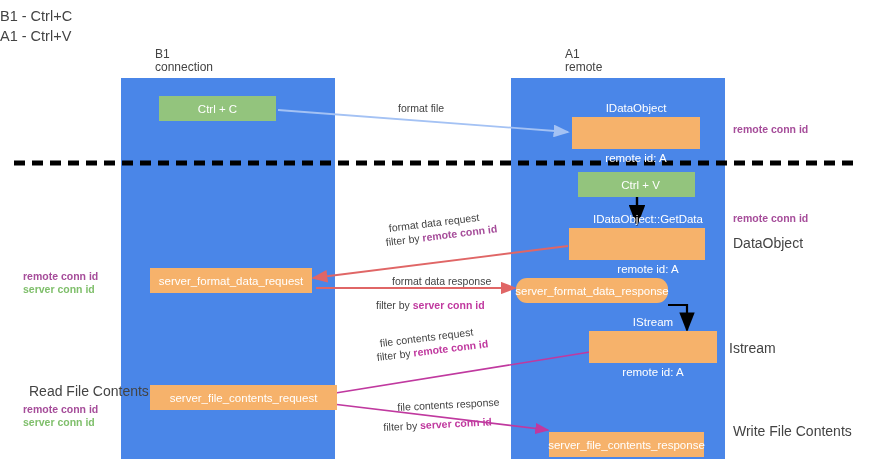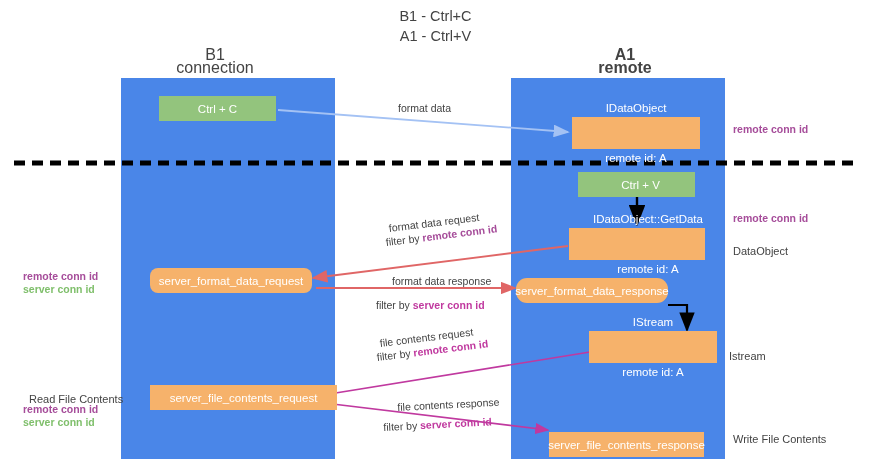--- a/index.html
+++ b/index.html
@@ -5,59 +5,59 @@
   html,body{margin:0;padding:0;}
   body{
     width:871px;height:467px;background:#ffffff;
     font-family:"Liberation Sans","DejaVu Sans",sans-serif;
     position:relative;overflow:hidden;
   }
   #stage{position:absolute;left:0;top:0;width:871px;height:467px;}
   svg.layer{position:absolute;left:0;top:0;width:871px;height:467px;pointer-events:none;}
 
   .lane{position:absolute;background:#4a86e8;}
-  .lane-head{position:absolute;text-align:center;color:#434343;font-size:16px;line-height:13px;}
+  .lane-head{position:absolute;text-align:left;color:#434343;font-size:12px;line-height:13px;}
 
   .title{
-    position:absolute;left:0;top:6px;width:871px;text-align:center;
+    position:absolute;left:0;top:6px;width:871px;
     color:#434343;font-size:14.5px;line-height:20px;
   }
 
   .node{
     position:absolute;box-sizing:border-box;
     display:flex;flex-direction:column;align-items:center;justify-content:center;
     color:#ffffff;font-size:11.5px;line-height:14px;text-align:center;
   }
   .node.green{background:#93c47d;}
   .node.orange{background:#f6b26b;gap:36px;}
 
   .edgelabel{position:absolute;font-size:10.5px;line-height:14px;color:#434343;white-space:nowrap;}
   .edgelabel.rot{transform-origin:left top;}
   .purple{color:#a64d9a;font-weight:bold;}
   .magenta{color:#c0399f;font-weight:bold;}
   .greenid{color:#7fbf6b;font-weight:bold;}
 
-  .sidelabel{position:absolute;font-size:11px;line-height:14px;color:#434343;white-space:nowrap;margin-top:8px;}
+  .sidelabel{position:absolute;font-size:14px;line-height:14px;color:#434343;white-space:nowrap;}
   .sidetag{position:absolute;font-size:10.5px;line-height:14px;font-weight:bold;white-space:nowrap;}
 </style>
 </head>
 <body>
 
 <div id="stage">
 
   <div class="title">
     <div>B1 - Ctrl+C</div>
     <div>A1 - Ctrl+V</div>
   </div>
 
   <div class="lane-head" style="left:155px;top:48px;width:120px;">
     <div>B1</div>
     <div>connection</div>
   </div>
-  <div class="lane-head" style="left:565px;top:48px;width:120px;font-weight:bold;">
+  <div class="lane-head" style="left:565px;top:48px;width:120px;">
     <div>A1</div>
     <div>remote</div>
   </div>
 
   <div class="lane" style="left:121px;top:78px;width:214px;height:381px;"></div>
   <div class="lane" style="left:511px;top:78px;width:214px;height:381px;"></div>
 
   <svg class="layer" viewBox="0 0 871 467">
     <defs>
       <marker id="ah-blue" markerWidth="9" markerHeight="7" refX="8" refY="3.5" orient="auto">
@@ -102,42 +102,42 @@
 
   <div class="node green" style="left:578px;top:172px;width:117px;height:25px;padding-left:8px;">
     <span>Ctrl + V</span>
   </div>
 
   <div class="node orange" style="left:569px;top:228px;width:136px;height:32px;padding-left:22px;">
     <span>IDataObject::GetData</span>
     <span>remote id: A</span>
   </div>
 
-  <div class="node orange" style="left:150px;top:268px;width:162px;height:25px;border-radius:8px;">
+  <div class="node orange" style="left:150px;top:268px;width:162px;height:25px;">
     <span>server_format_data_request</span>
   </div>
 
   <div class="node orange" style="left:516px;top:278px;width:152px;height:25px;border-radius:11px;">
     <span>server_format_data_response</span>
   </div>
 
   <div class="node orange" style="left:589px;top:331px;width:128px;height:32px;">
     <span>IStream</span>
     <span>remote id: A</span>
   </div>
 
   <div class="node orange" style="left:150px;top:385px;width:187px;height:25px;">
     <span>server_file_contents_request</span>
   </div>
 
   <div class="node orange" style="left:549px;top:432px;width:155px;height:25px;">
     <span>server_file_contents_response</span>
   </div>
 
-  <div class="edgelabel" style="left:398px;top:101px;">format data</div>
+  <div class="edgelabel" style="left:398px;top:101px;">format file</div>
 
   <div class="edgelabel rot" style="left:388px;top:221px;transform:rotate(-7deg);">format data request</div>
   <div class="edgelabel rot" style="left:385px;top:235px;transform:rotate(-7deg);">
     <span>filter by </span><span class="purple">remote conn id</span>
   </div>
 
   <div class="edgelabel" style="left:392px;top:274px;">format data response</div>
   <div class="edgelabel" style="left:376px;top:298px;">
     <span>filter by </span><span class="magenta">server conn id</span>
   </div>

